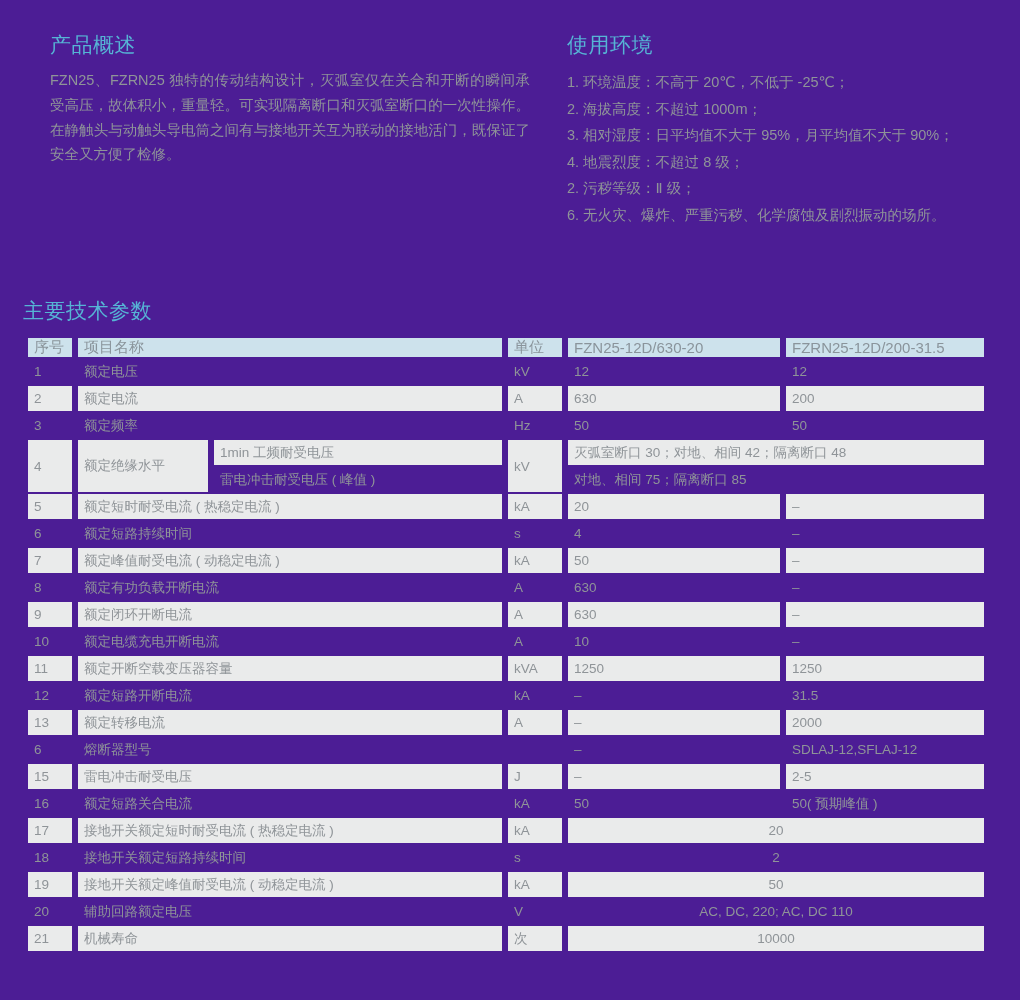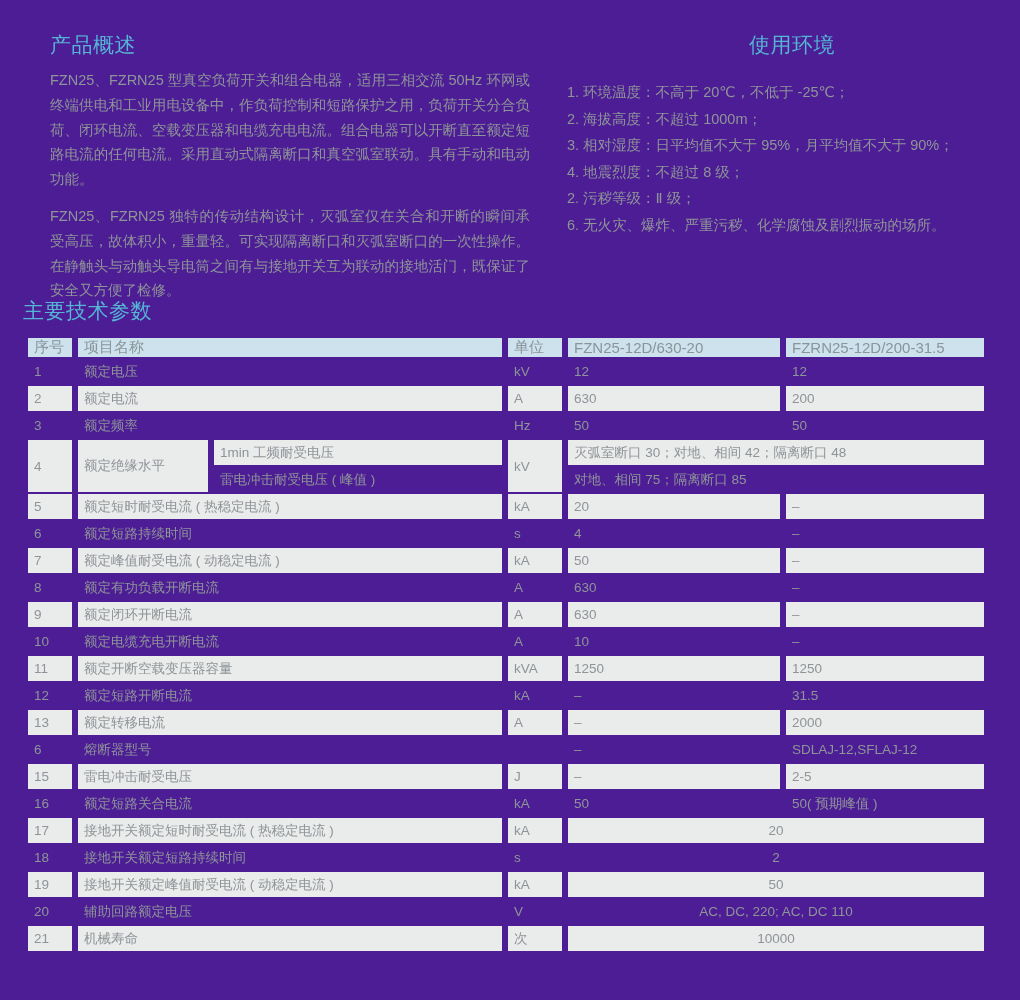--- a/index.html
+++ b/index.html
@@ -20,21 +20,21 @@
   .overview { position:absolute; left:50px; top:30px; width:480px; }
   .overview h2 { margin-bottom:8px; }
   .overview p {
     font-size:14.5px; line-height:24.8px; color:#8f9498;
     text-align:justify;
   }
   .overview p + p { margin-top:12px; }
 
   
   .environment { position:absolute; left:567px; top:30px; width:450px; }
-  .environment h2 { margin-bottom:19px;text-align:center; }
+  .environment h2 { margin-bottom:9px; }
   .environment ul { list-style:none; }
   .environment li { font-size:14.5px; line-height:26.6px; color:#8f9498; }
 
   
   .params-title { position:absolute; left:23px; top:296px;text-align:right; }
 
   table.params {
     position:absolute; left:22px; top:336px; width:968px;
     border-collapse:separate; border-spacing:6px 2px; table-layout:fixed;
   }
@@ -52,21 +52,20 @@
   td.c-name, th.h-name { padding-left:10px; }
   td.c-merged { text-align:center; }
 </style>
 </head>
 <body>
 
 <div class="page">
 
   <section class="overview">
     <h2 class="sec-title">产品概述</h2>
-    <p>FZN25、FZRN25 型真空负荷开关和组合电器，适用三相交流 50Hz 环网或终端供电和工业用电设备中，作负荷控制和短路保护之用，负荷开关分合负荷、闭环电流、空载变压器和电缆充电电流。组合电器可以开断直至额定短路电流的任何电流。采用直动式隔离断口和真空弧室联动。具有手动和电动功能。</p>
     <p>FZN25、FZRN25 独特的传动结构设计，灭弧室仅在关合和开断的瞬间承受高压，故体积小，重量轻。可实现隔离断口和灭弧室断口的一次性操作。在静触头与动触头导电筒之间有与接地开关互为联动的接地活门，既保证了安全又方便了检修。</p>
   </section>
 
   <section class="environment">
     <h2 class="sec-title">使用环境</h2>
     <ul>
       <li>1. 环境温度：不高于 20℃，不低于 -25℃；</li>
       <li>2. 海拔高度：不超过 1000m；</li>
       <li>3. 相对湿度：日平均值不大于 95%，月平均值不大于 90%；</li>
       <li>4. 地震烈度：不超过 8 级；</li>

